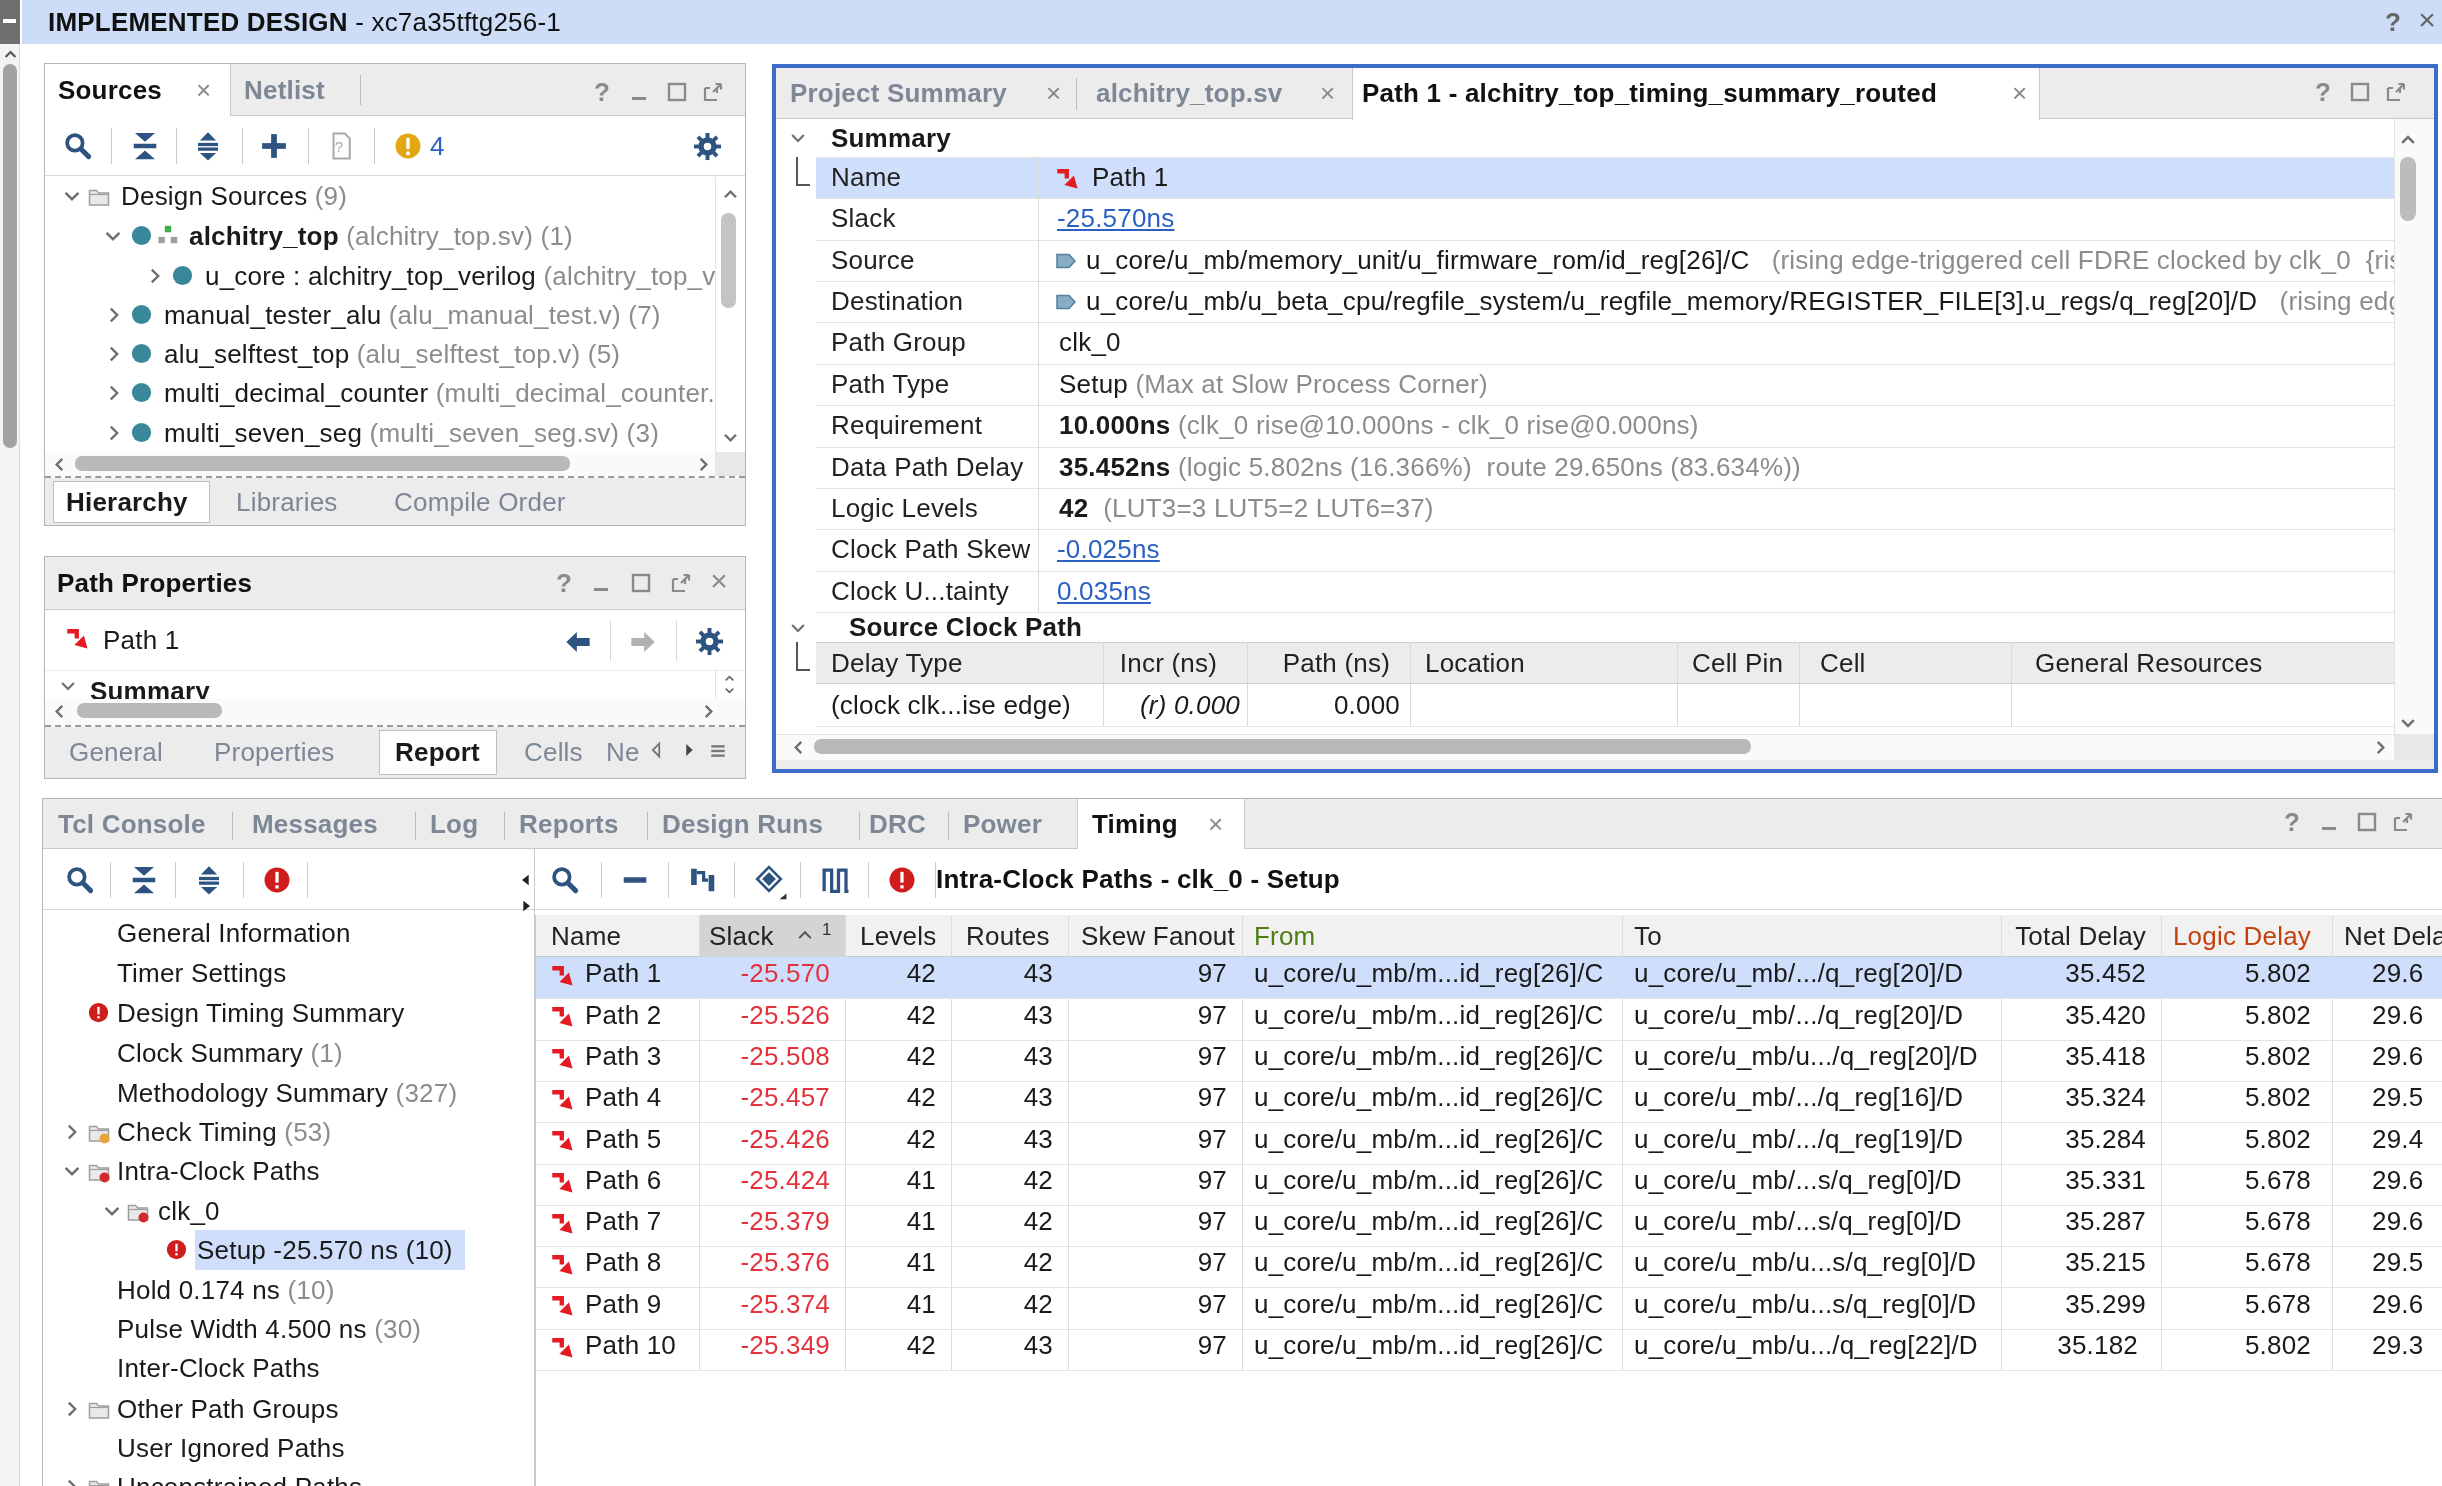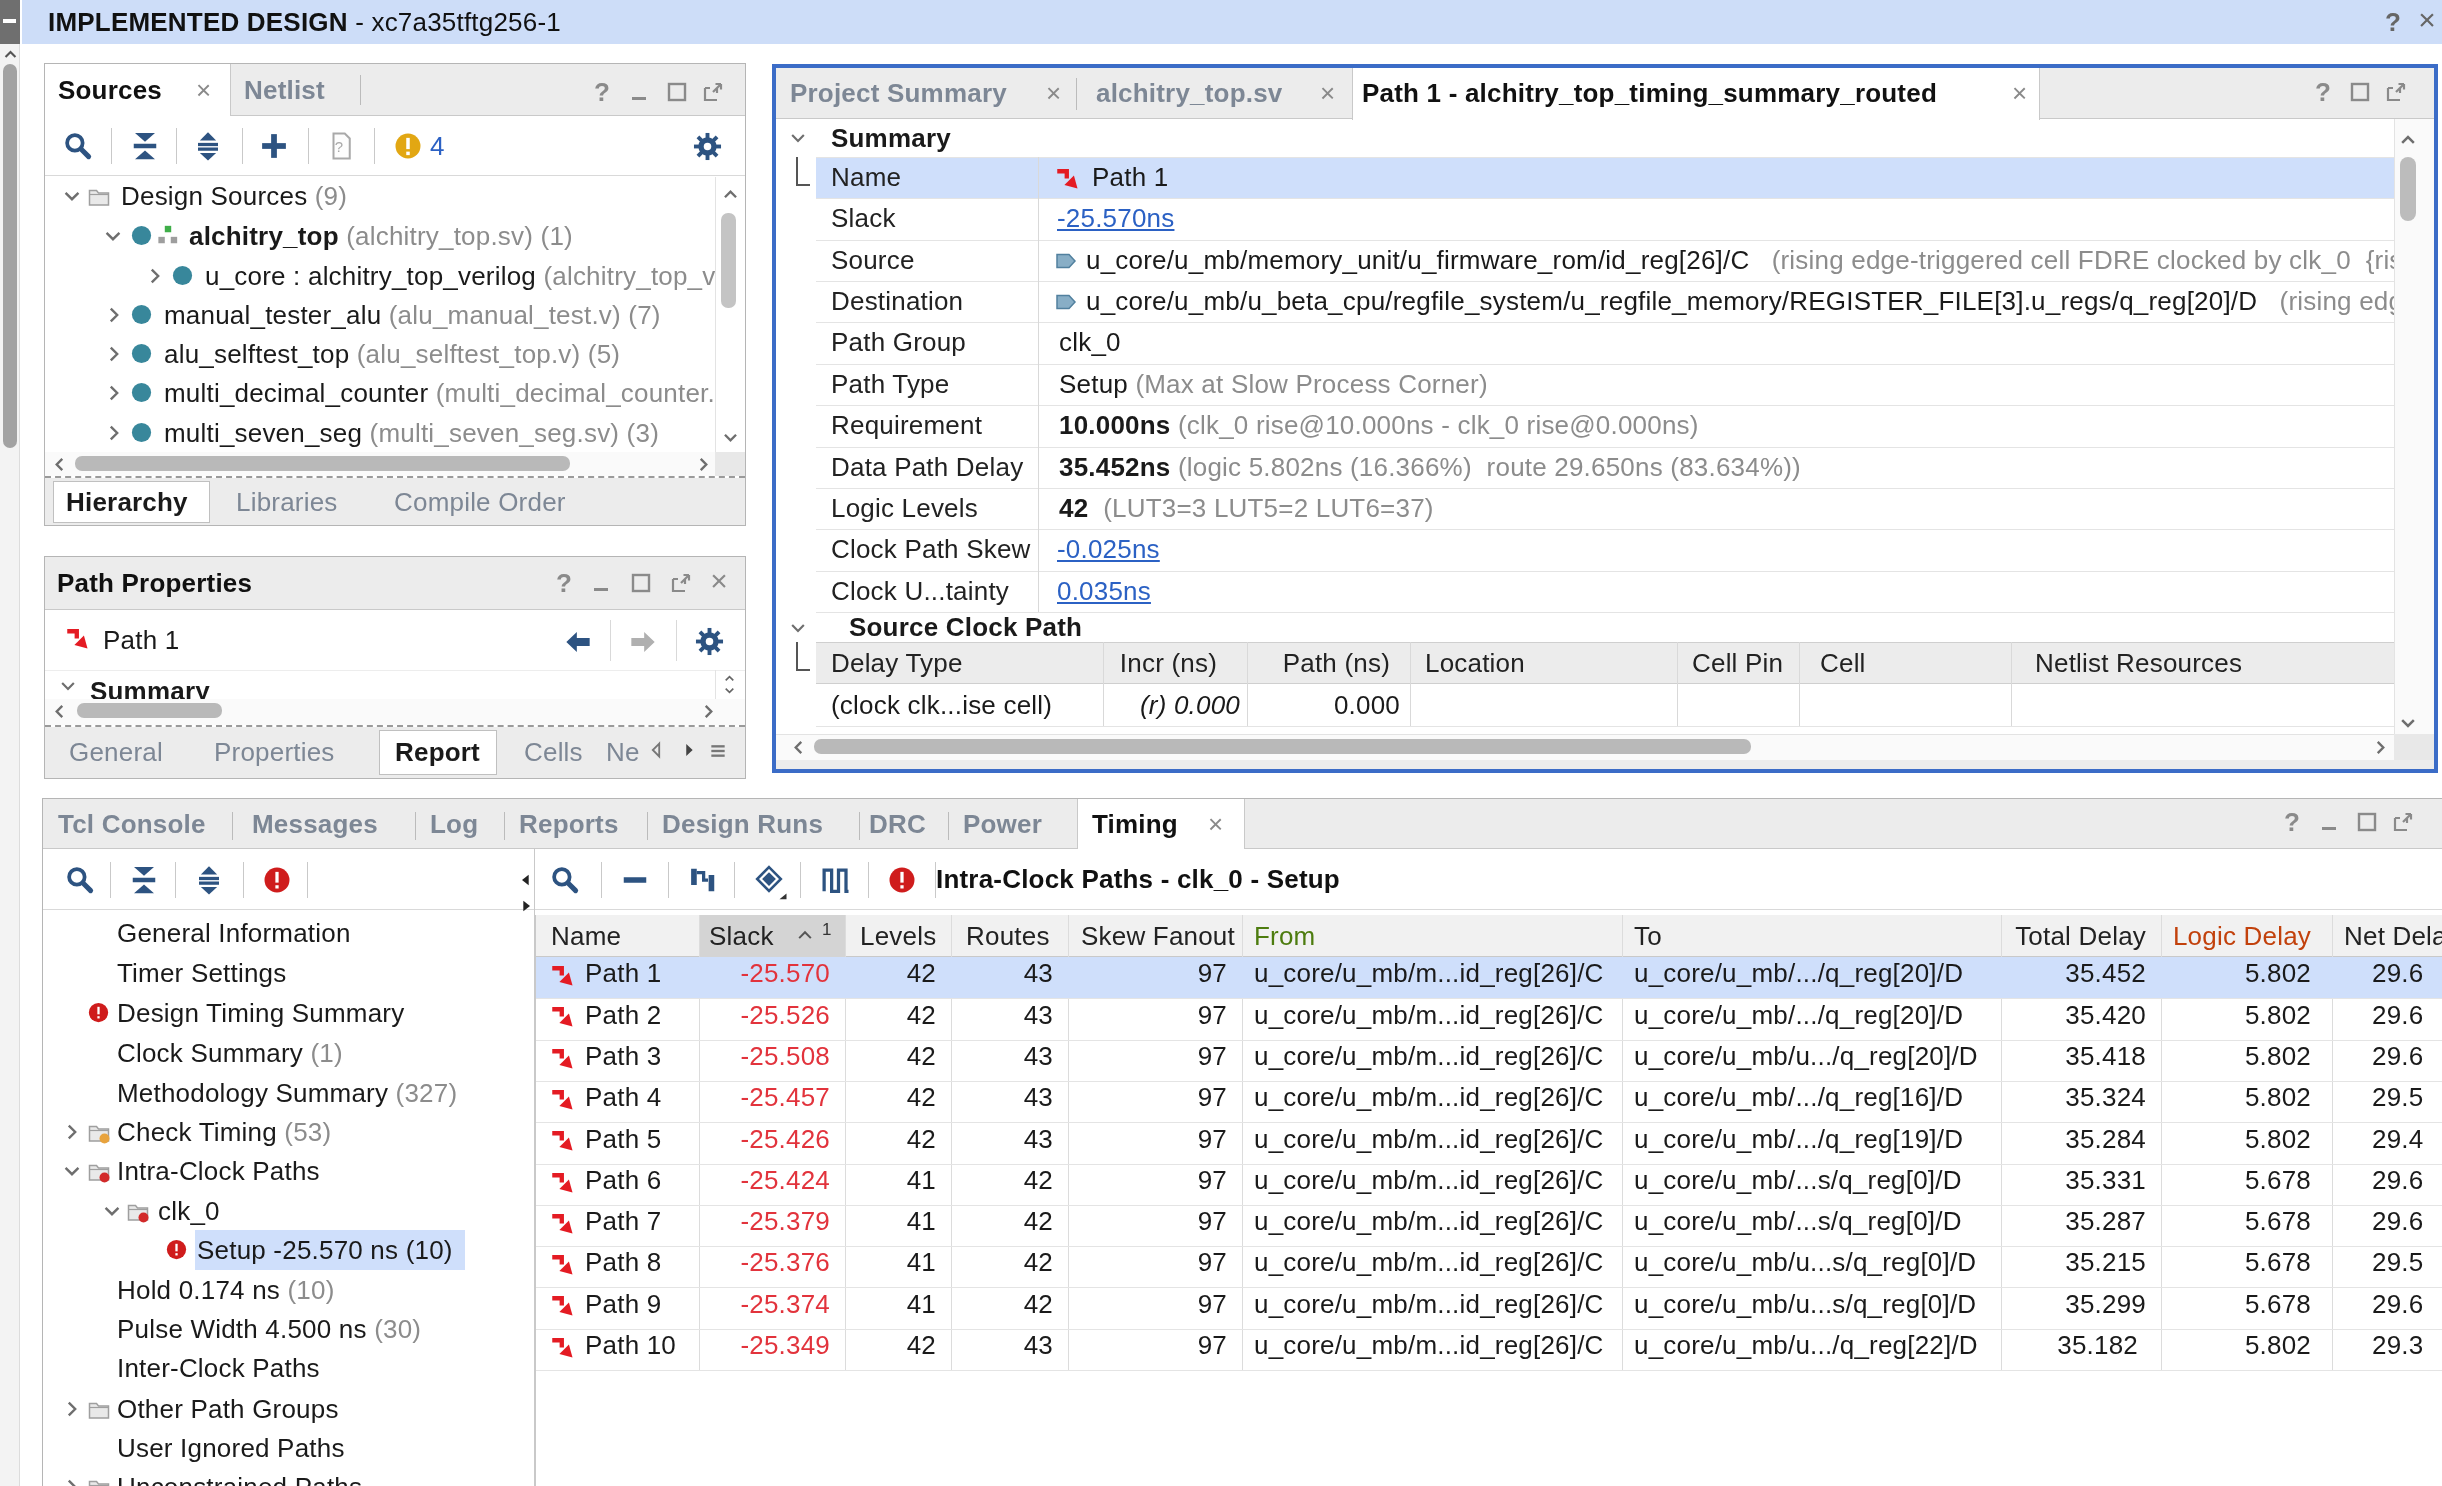--- a/index.html
+++ b/index.html
@@ -314,22 +314,22 @@
 <div style="position:absolute;left:1410px;top:642px;width:1px;height:84px;background:#d9d9d9"></div>
 <div style="position:absolute;left:1677px;top:642px;width:1px;height:84px;background:#d9d9d9"></div>
 <div style="position:absolute;left:1799px;top:642px;width:1px;height:84px;background:#d9d9d9"></div>
 <div style="position:absolute;left:2011px;top:642px;width:1px;height:84px;background:#d9d9d9"></div>
 <div style="position:absolute;left:831px;top:642px;height:42px;line-height:42px;white-space:nowrap;font-size:26px;color:#222">Delay Type</div>
 <div style="position:absolute;right:1225px;top:642px;height:42px;line-height:42px;white-space:nowrap;font-size:26px;color:#222">Incr (ns)</div>
 <div style="position:absolute;right:1052px;top:642px;height:42px;line-height:42px;white-space:nowrap;font-size:26px;color:#222">Path (ns)</div>
 <div style="position:absolute;left:1425px;top:642px;height:42px;line-height:42px;white-space:nowrap;font-size:26px;color:#222">Location</div>
 <div style="position:absolute;left:1692px;top:642px;height:42px;line-height:42px;white-space:nowrap;font-size:26px;color:#222">Cell Pin</div>
 <div style="position:absolute;left:1820px;top:642px;height:42px;line-height:42px;white-space:nowrap;font-size:26px;color:#222">Cell</div>
-<div style="position:absolute;left:2035px;top:642px;height:42px;line-height:42px;white-space:nowrap;font-size:26px;color:#222">Netlist Resources</div>
-<div style="position:absolute;left:831px;top:684px;height:42px;line-height:42px;white-space:nowrap;font-size:26px;">(clock clk...ise cell)</div>
+<div style="position:absolute;left:2035px;top:642px;height:42px;line-height:42px;white-space:nowrap;font-size:26px;color:#222">General Resources</div>
+<div style="position:absolute;left:831px;top:684px;height:42px;line-height:42px;white-space:nowrap;font-size:26px;">(clock clk...ise edge)</div>
 <div style="position:absolute;right:1202px;top:684px;height:42px;line-height:42px;white-space:nowrap;font-size:26px;font-style:italic;">(r) 0.000</div>
 <div style="position:absolute;right:1042px;top:684px;height:42px;line-height:42px;white-space:nowrap;font-size:26px;">0.000</div>
 <div style="position:absolute;left:816px;top:726px;width:1578px;height:1px;background:#e4e4e4"></div>
 <div style="position:absolute;left:2395px;top:119px;width:39px;height:615px;background:#fafafa"></div>
 <div style="position:absolute;left:2394px;top:119px;width:1px;height:615px;background:#e3e3e3"></div>
 <svg style="position:absolute;left:2398px;top:130px" width="20" height="20" viewBox="0 0 24 24">
     <polyline points="5,15.5 12,8.5 19,15.5" fill="none" stroke="#6e6e6e" stroke-width="3"></polyline>
   </svg>
 <div style="position:absolute;left:2400px;top:157px;width:16px;height:64px;background:#bcbcbc;border-radius:8px"></div>
 <svg style="position:absolute;left:2398px;top:713px" width="20" height="20" viewBox="0 0 24 24">

